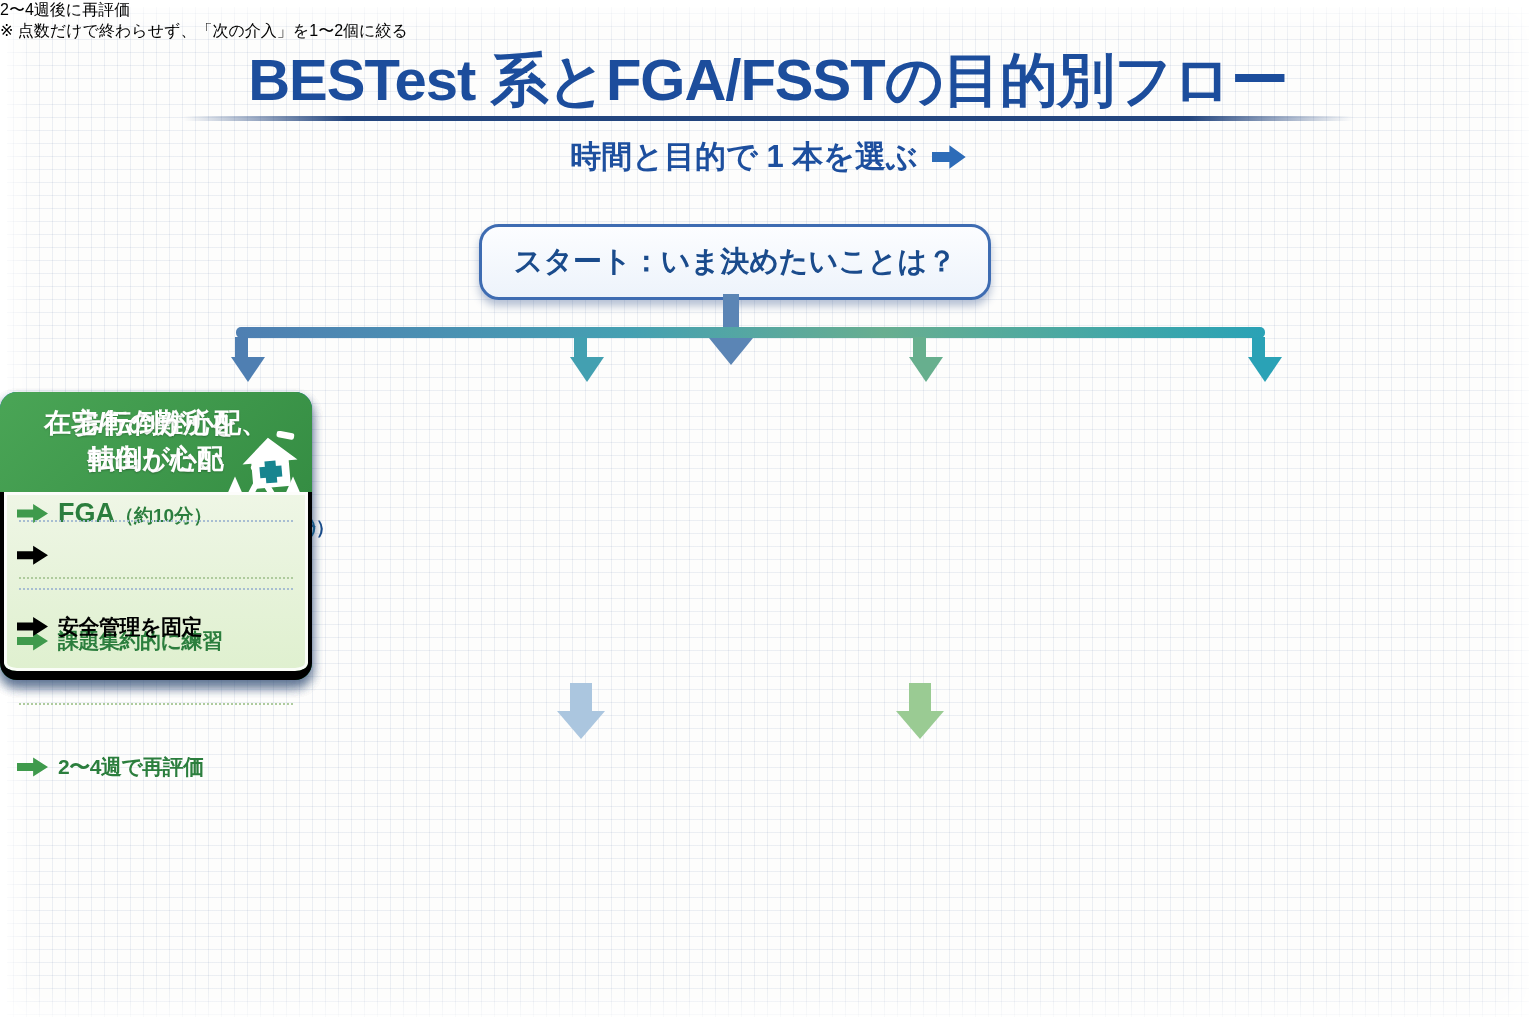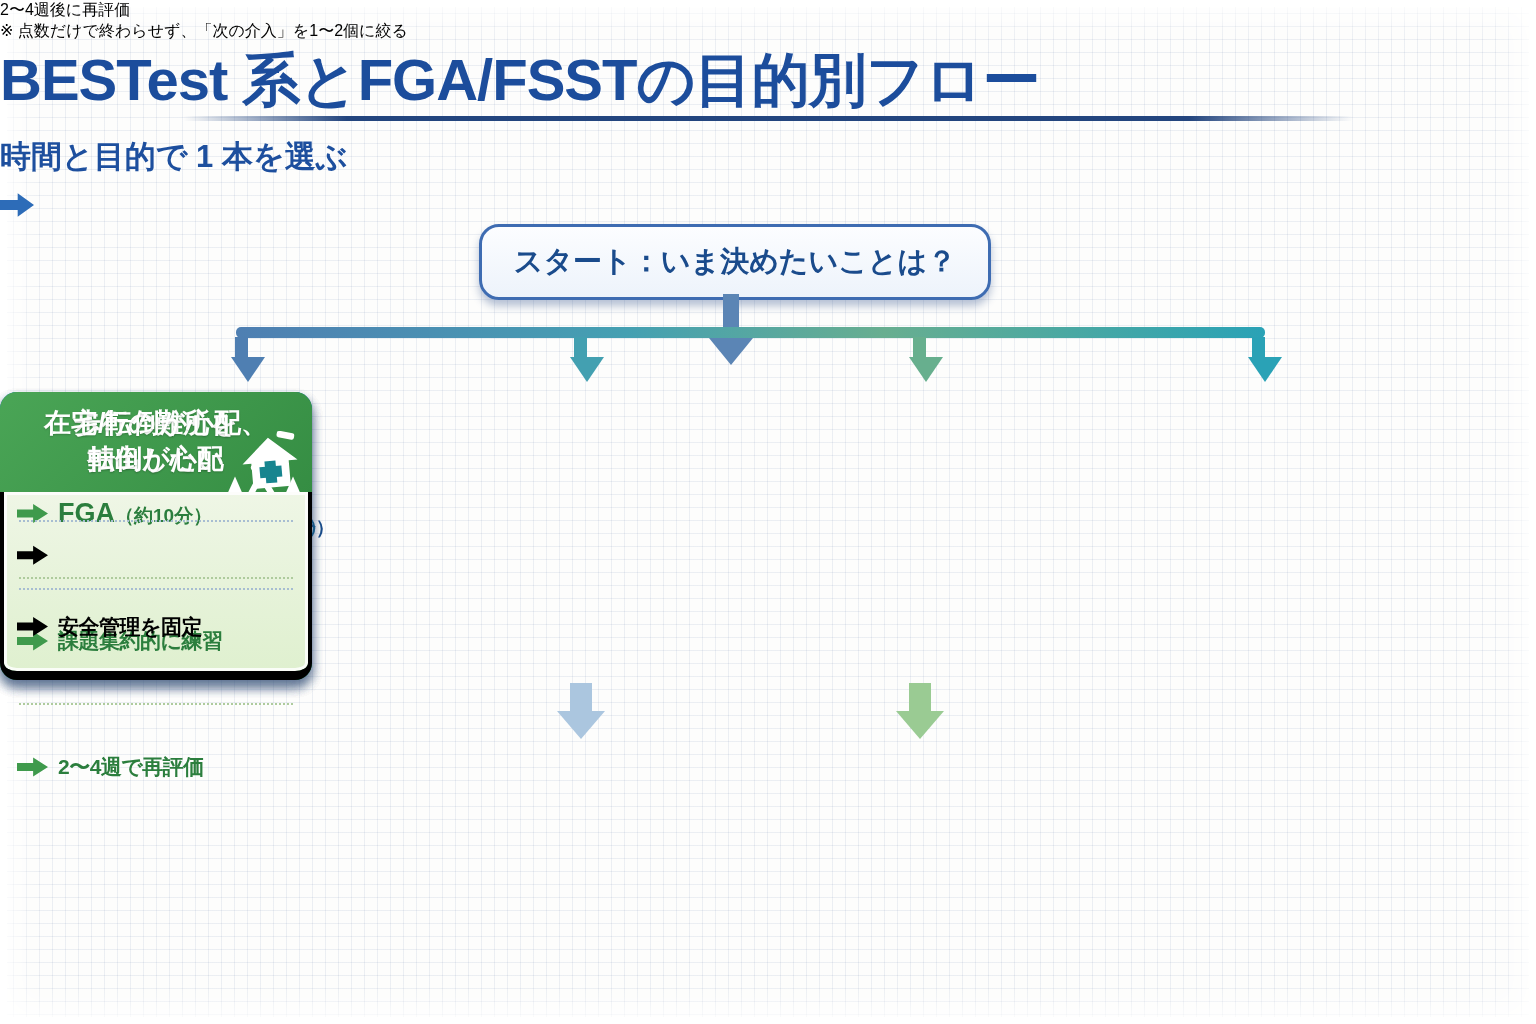--- a/index.html
+++ b/index.html
@@ -13,32 +13,32 @@
     background-color:#fdfdfc;
     background-image:
       linear-gradient(rgba(120,145,185,0.13) 1px, transparent 1px),
       linear-gradient(90deg, rgba(120,145,185,0.13) 1px, transparent 1px);
     background-size:13px 13px;
     box-shadow: inset 0 0 0 7px #fff, inset 0 0 30px 16px rgba(255,255,255,.95);
   }
   
   .title{
     position:absolute;top:42px;left:0;width:100%;
-    font-size:58px;font-weight:800;
+    text-align:center;font-size:58px;font-weight:800;
     color:#1c4d9c;letter-spacing:-1px;margin:0;
   }
   .title-underline{
     position:absolute;top:116px;left:50%;transform:translateX(-50%);
     width:1170px;height:5px;border-radius:3px;
     background:linear-gradient(90deg, rgba(30,60,120,0) 0%, #23457e 14%, #23457e 86%, rgba(30,60,120,0) 100%);
   }
   .subtitle{
     position:absolute;top:136px;left:0;width:100%;
-    display:flex;justify-content:center;gap:14px;
-    font-size:31px;font-weight:800;color:#1d4f9e;flex-direction:column;
+    display:flex;justify-content:center;align-items:center;gap:14px;
+    font-size:31px;font-weight:800;color:#1d4f9e;
   }
   .arrow-right{
     display:inline-block;background:currentColor;flex:none;
     clip-path:polygon(0 31%,52% 31%,52% 5%,100% 50%,52% 95%,52% 69%,0 69%);
   }
   .subtitle .arrow-right{width:34px;height:26px;color:#2d6cb8;}
   
   .start-box{
     position:absolute;left:479px;top:224px;width:506px;height:70px;
     background:linear-gradient(180deg,#fcfdff,#edf3fb);

